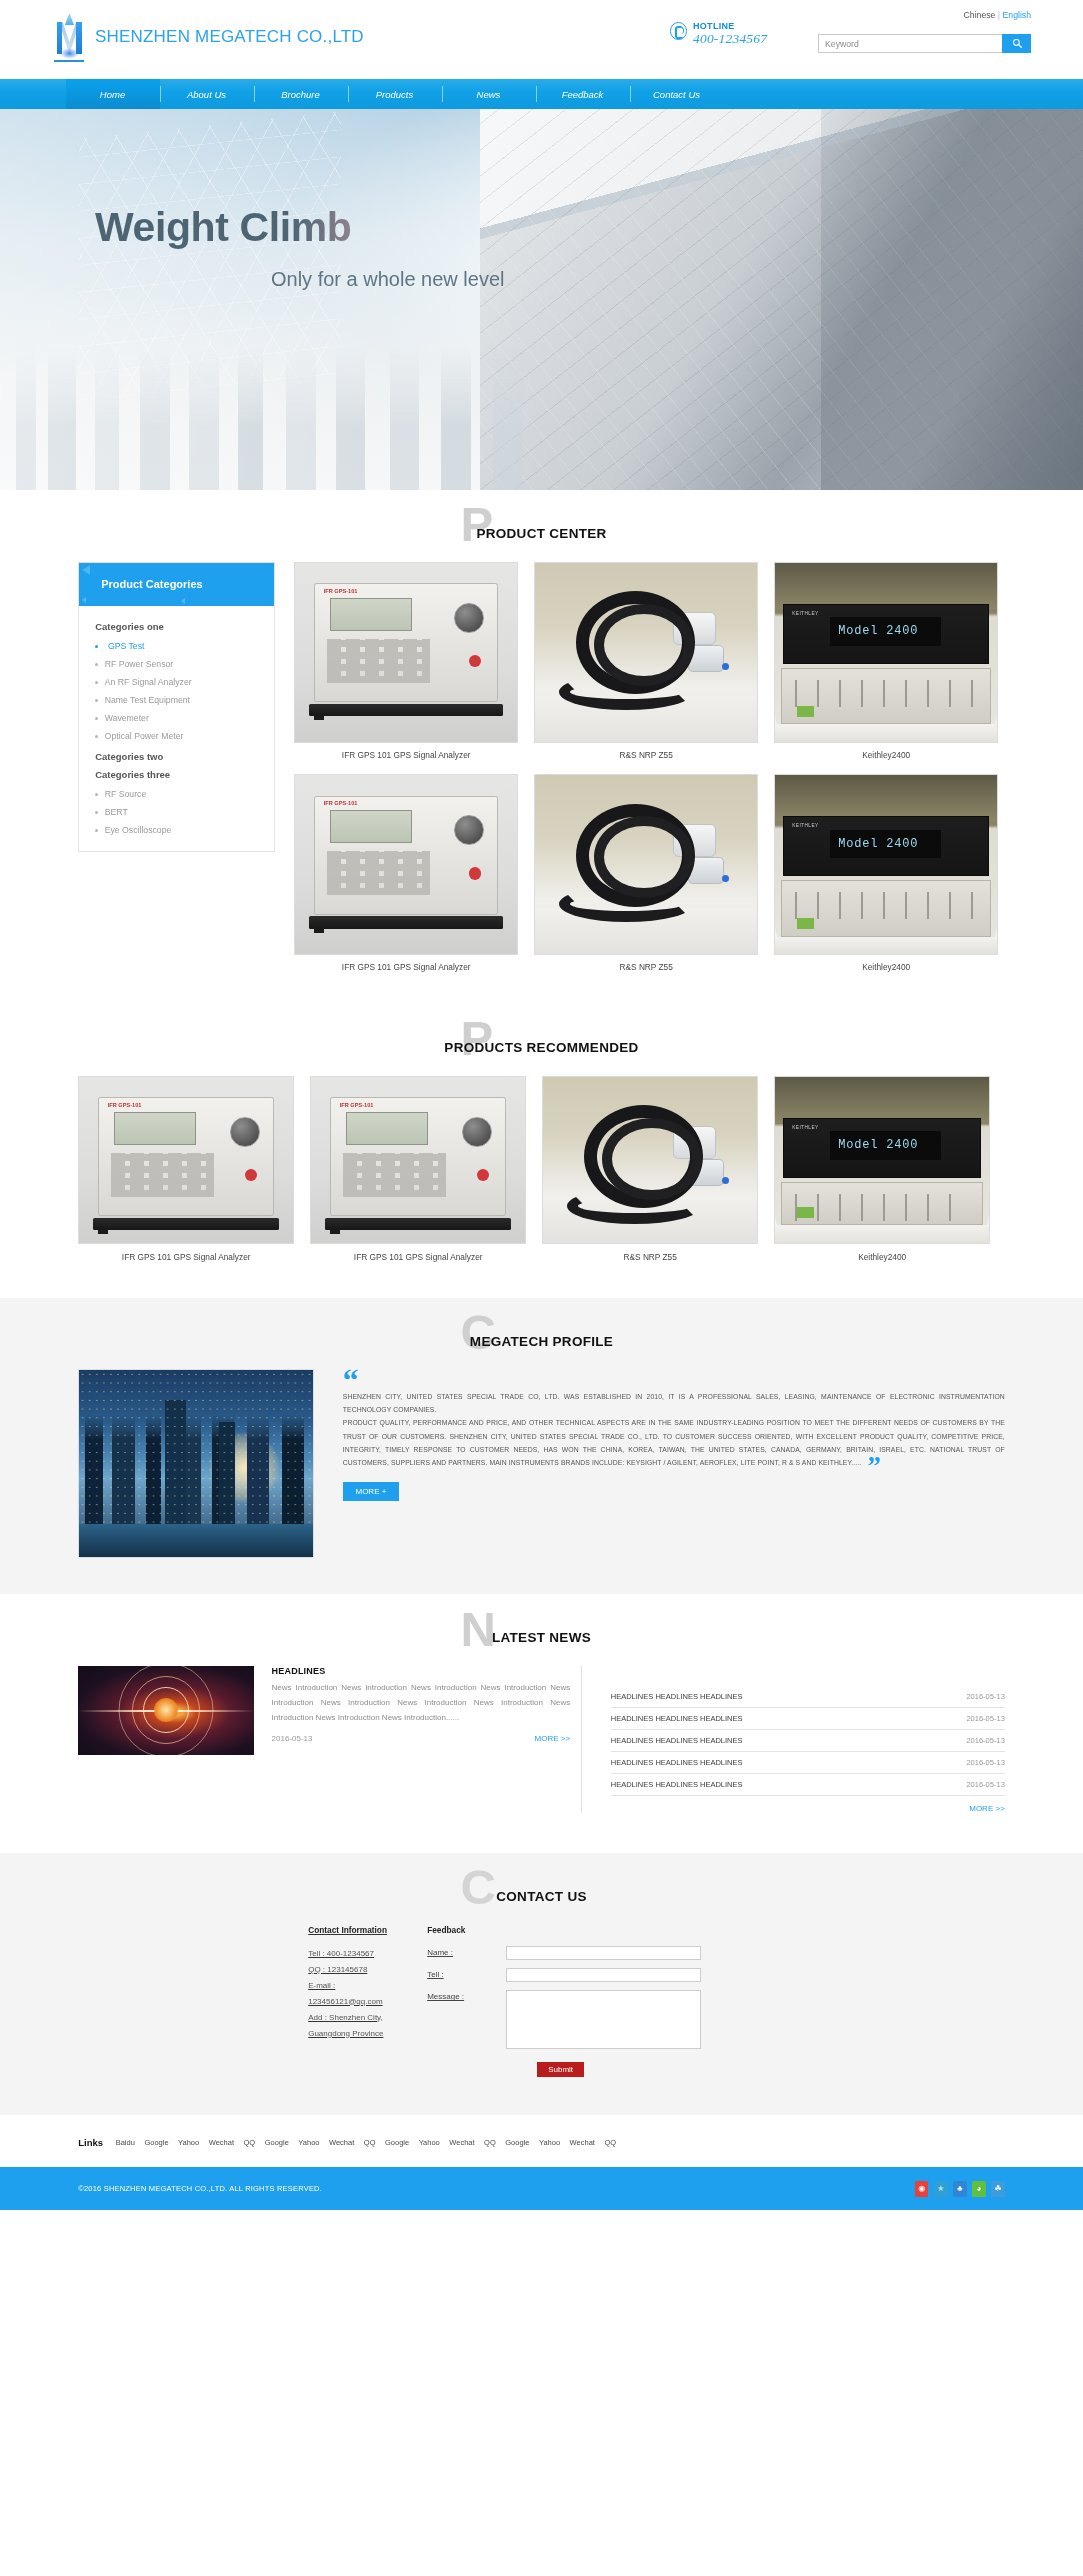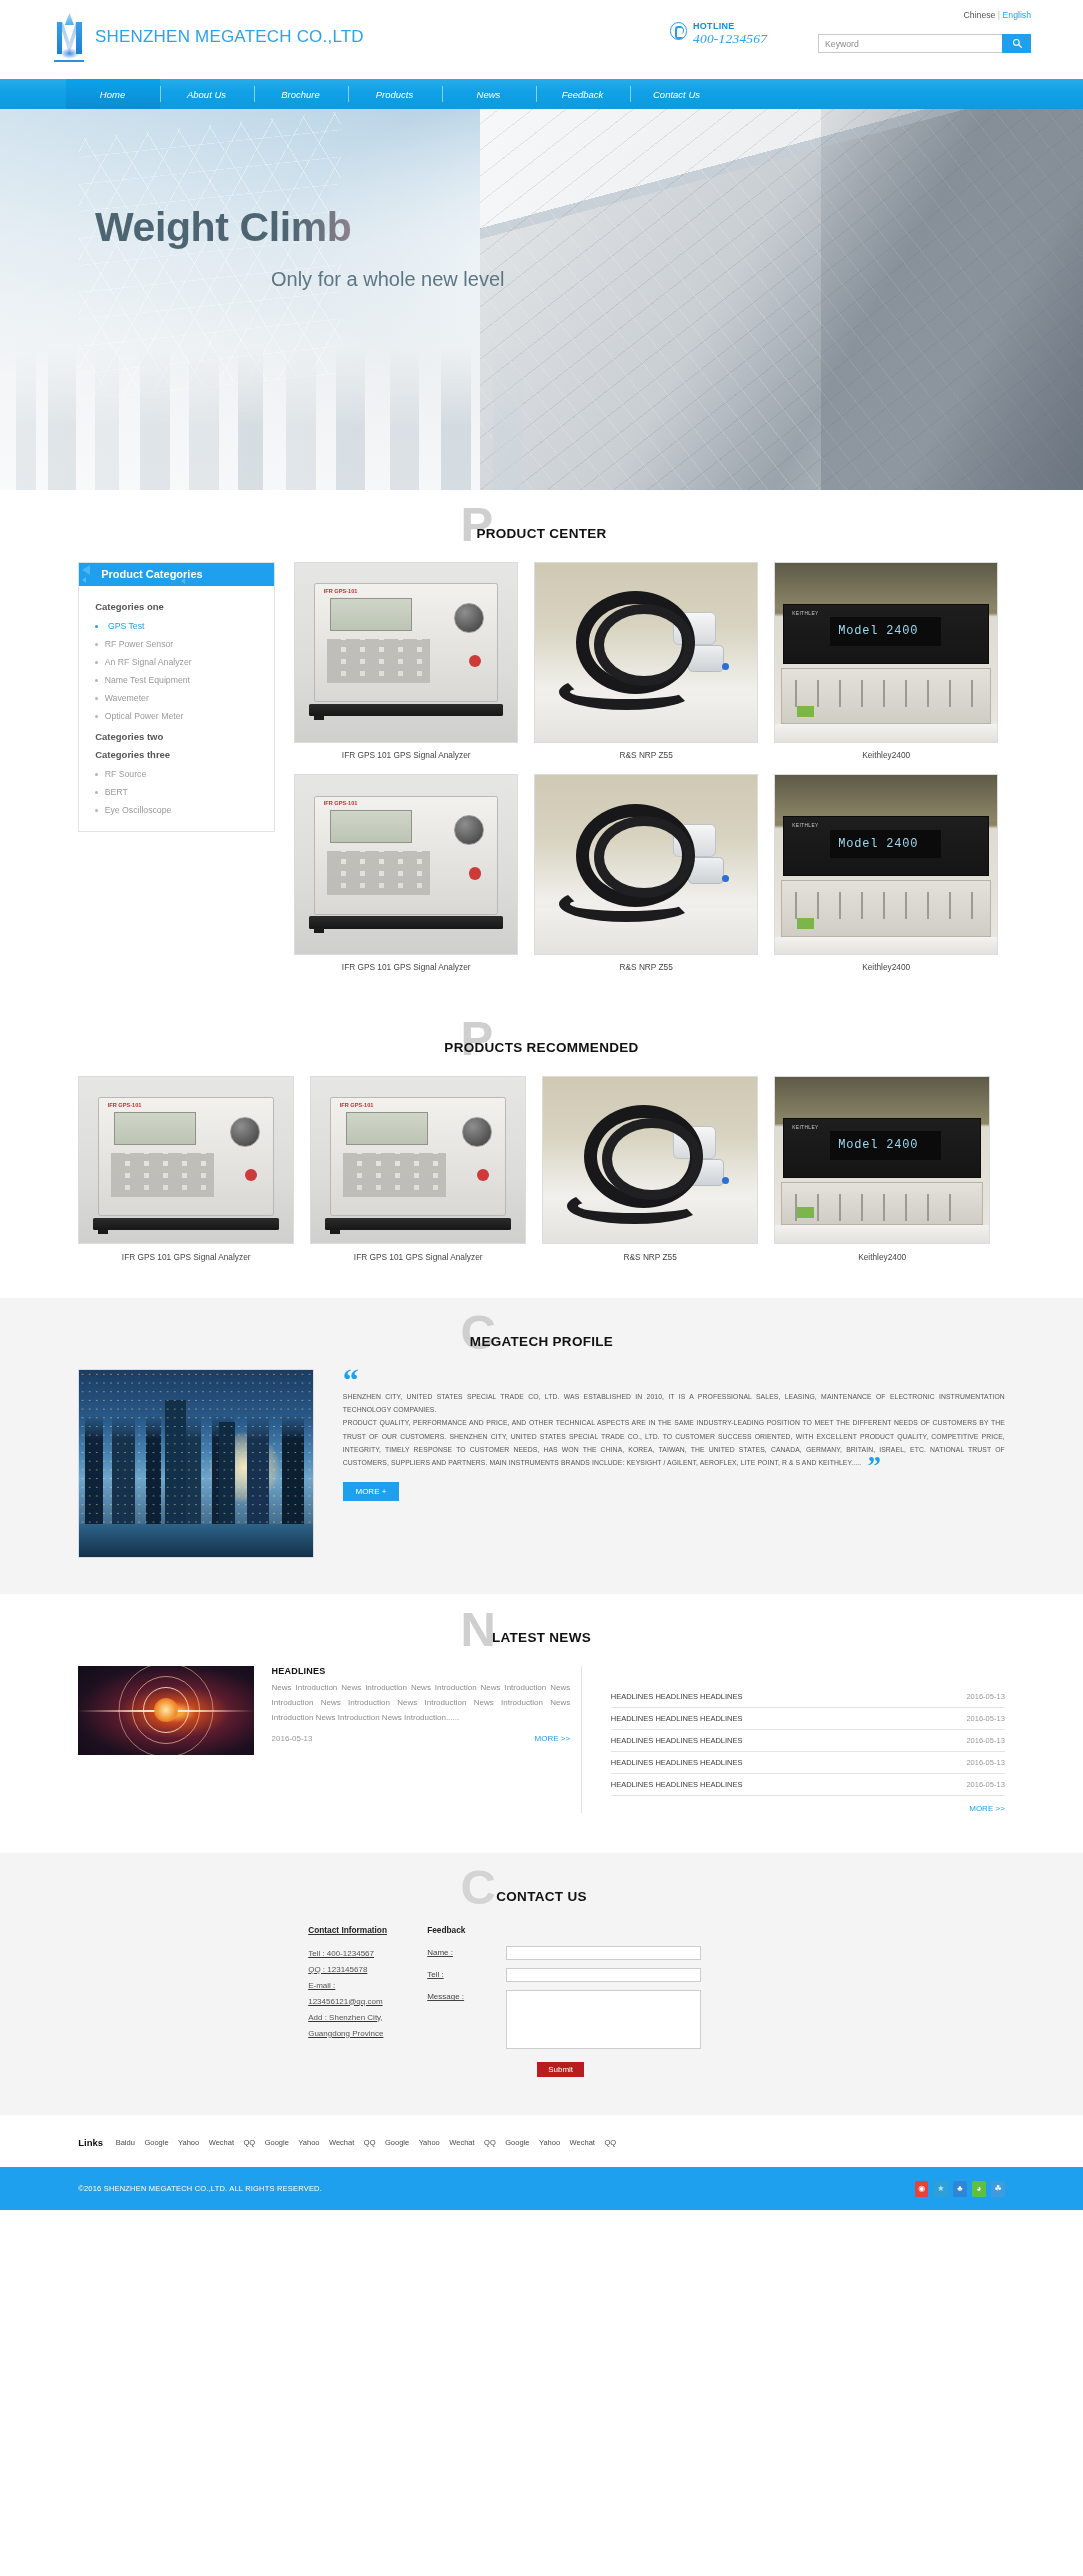--- a/index.html
+++ b/index.html
@@ -151,21 +151,21 @@
     font-family:"Liberation Sans", sans-serif;
   }
   .sec-title .txt {
     position:relative; z-index:1; font-size: 13.5px; font-weight: bold; color:#111; letter-spacing:0.3px;
   }
 
   
   .prod-wrap { width:952px; margin: 0 auto; display:flex; align-items:flex-start; padding-bottom: 32px;}
   .cat-box { width: 197px; border:0.8px solid #e3e3e3; background:#fff; margin-left: 12.7px; }
   .cat-head {
-    height: 23px; background:#1fa0ef; color:#fff; font-size: 11px; font-weight:bold;
+    height: 43px; background:#1fa0ef; color:#fff; font-size: 11px; font-weight:bold;
     display:flex; align-items:center; padding-left: 22px; position:relative;
   }
   .cat-head .arr1, .cat-head .arr2 {
     position:absolute; width:0; height:0; border-style:solid; opacity:.45;
   }
   .cat-head .arr1 { left: 3.2px; top: 2.4px; border-width: 5.6px 8px 5.6px 0; border-color: transparent #7fd0f8 transparent transparent; }
   .cat-head .arr2 { left: 2.4px; bottom: 2.4px; border-width: 3.2px 4.8px 3.2px 0; border-color: transparent #8ed6fa transparent transparent; }
   .cat-head .arr3 { position:absolute; left:102px; bottom:1.6px; width:0;height:0;border-style:solid;
     border-width: 3.2px 4.8px 3.2px 0; border-color: transparent #8ed6fa transparent transparent; opacity:.45;}
   .cat-body { padding: 9.5px 0 12.7px 16px; }
@@ -218,21 +218,21 @@
     border: 11px solid #1c1c1e; border-top-color: transparent; border-right-color: transparent;
   }
   .art-cable .conn { position:absolute; right: 41px; top: 49px; width: 43px; height: 33px; border-radius: 5.6px;
     background: linear-gradient(180deg,#f6f6f6,#d7dadd); border:0.8px solid #bfc3c6;}
   .art-cable .conn2 { position:absolute; right: 33px; top: 82px; width: 36px; height: 27px; border-radius: 4.8px;
     background: linear-gradient(180deg,#eef0f2,#cdd2d6); border:0.8px solid #b7bcc0;}
   .art-cable .bluedot { position:absolute; right: 28.6px; top: 100px; width: 7.1px; height: 7.1px; border-radius:50%; background:#2b6fd6;}
   .art-cable .white { position:absolute; left: 0; bottom: 0; right:0; height: 46px; background: linear-gradient(180deg,#f1f0ec,#e3e2de);}
 
   
-  .art-keit { position:absolute; inset:0; background: linear-gradient(180deg,#6f6a52 0%, #8a8366 28%, #dedbd2 30%, #e9e7df 100%); }
+  .art-keit { position:absolute; inset:0; background: linear-gradient(180deg,#6f6a52 0%, #8a8366 28%, #dedbd2 30%, #e9e7df 100%); border-radius: 28px; }
   .art-keit .top { position:absolute; left:0; right:0; top:0; height: 46px;
     background: linear-gradient(180deg,#5d5a47,#8d8668);}
   .art-keit .panel { position:absolute; left: 8px; top: 41px; right: 8px; height: 60px;
     background: linear-gradient(180deg,#1e1e1e,#151515); border:0.8px solid #0c0c0c;}
   .art-keit .lcd { position:absolute; left: 46px; top: 12.7px; width: 111px; height: 28.6px; background:#0b0b0b; }
   .art-keit .lcd span { color:#9dd9ef; font-family:"Liberation Mono", monospace; font-size: 12px; line-height:28.6px; padding-left:8px; letter-spacing:0.8px;}
   .art-keit .kbrand { position:absolute; left: 8px; top: 6.3px; font-size: 4.8px; color:#c9c9c9; letter-spacing:0.4px;}
   .art-keit .bottom { position:absolute; left: 6.3px; top: 105px; right: 6.3px; bottom: 17.4px;
     background: linear-gradient(180deg,#e3e1d9,#cfcdc4); border:0.8px solid #b5b3aa;}
   .art-keit .ports { position:absolute; left: 12.7px; top: 11px; right: 12.7px; height: 27px;

